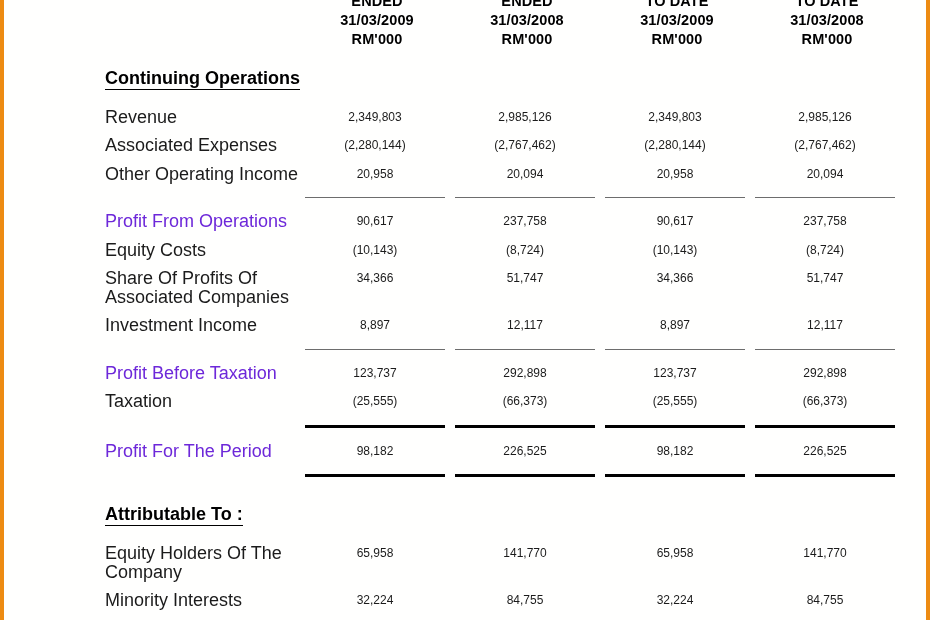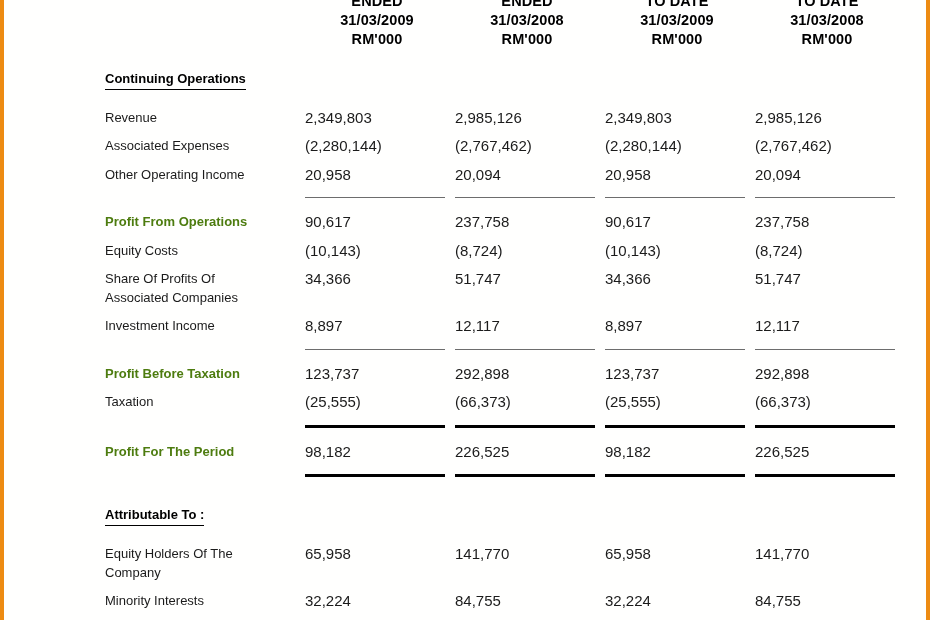--- a/index.html
+++ b/index.html
@@ -53,41 +53,41 @@
     line-height: 19px;
     color: #000;
     letter-spacing: .1px;
     padding: 0 6px 0 0;
     white-space: pre-line;
   }
   td.hd-blank { }
 
   
   td.lbl {
-    font-size: 13px;
+    font-size: 18px;
     line-height: 19px;
     color: #1b1b1b;
     padding: 0;
     white-space: pre-line;
     vertical-align: top;
   }
-  td.lbl.b { font-weight: bold; color: #4d7c0f; }
+  td.lbl.b { font-weight: normal; color: #6d28d9; }
   td.lbl.u span.ul {
     font-weight: bold;
     color: #000;
     border-bottom: 1.6px solid #000;
     display: inline-block;
     padding-bottom: 1px;
   }
 
   td.num {
-    font-size: 15px;
+    font-size: 12px;
     line-height: 19px;
     color: #1b1b1b;
-    text-align: left;
+    text-align: center;
     padding: 0 10px 0 0;
     vertical-align: top;
     white-space: nowrap;
   }
 
   
   tr.r { height: 28.5px; }
   tr.gap-sm { height: 10px; }
   tr.gap-md { height: 20px; }
   tr.gap-lg { height: 24px; }

